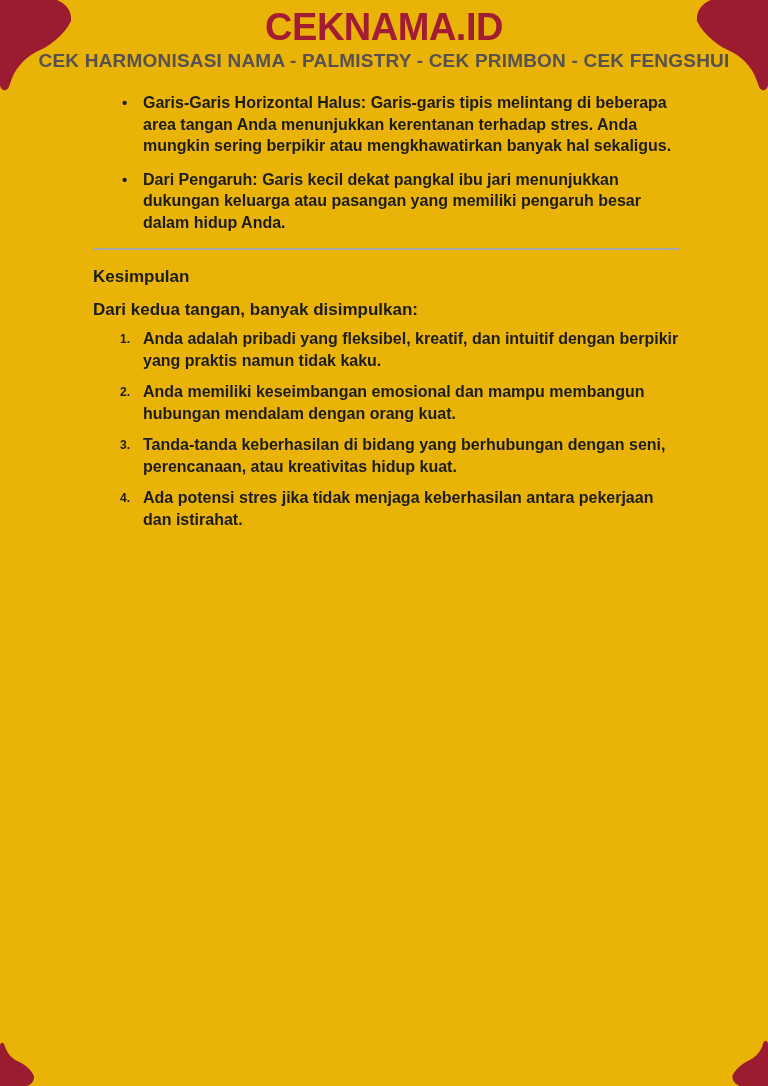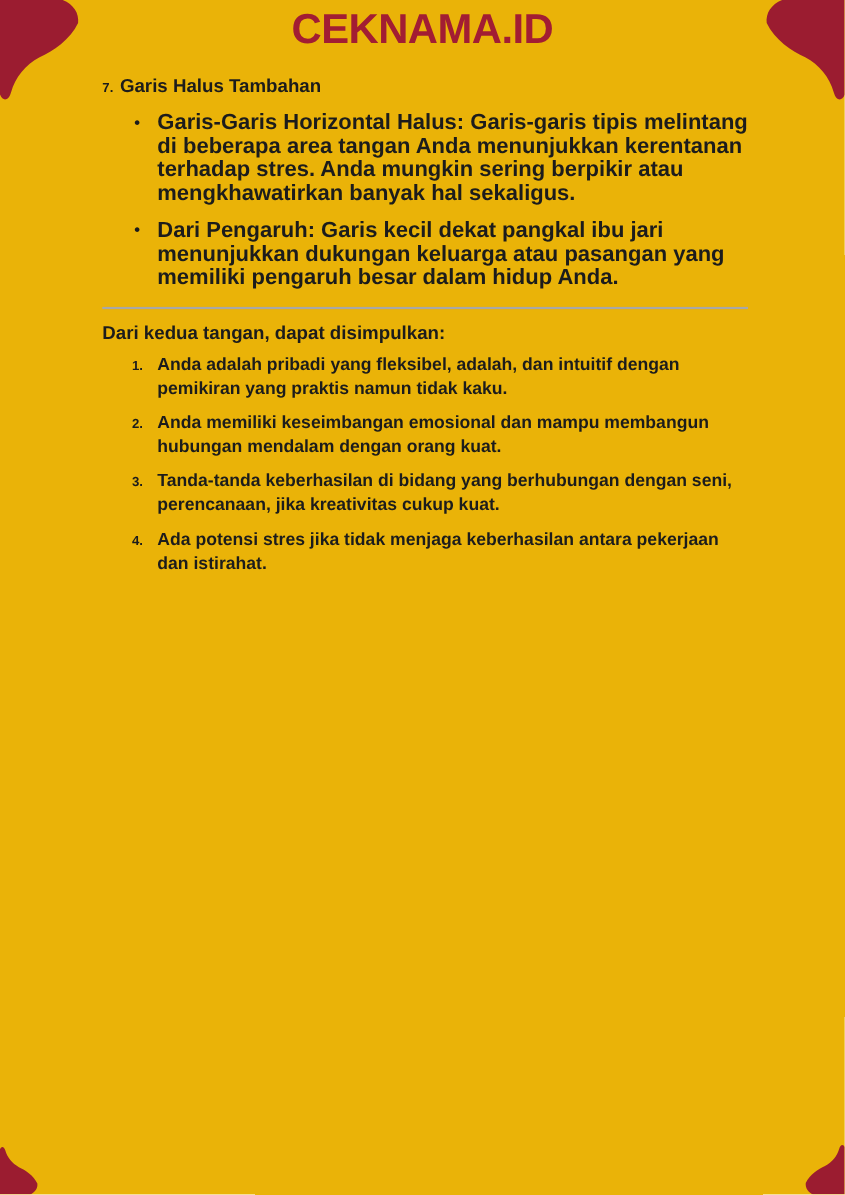--- a/index.html
+++ b/index.html
@@ -39,21 +39,21 @@
   
   .content{margin:20px 88px 0 93px;color:var(--ink);font-weight:bold;}
   .sec-head{font-size:17px;line-height:22px;}
   .sec-head .num{font-size:12px;margin-right:6px;}
   ul.bullets{list-style:none;margin-top:10px;}
   ul.bullets li{
     display:grid;grid-template-columns:21px 1fr;
     padding-left:29px;margin-bottom:12px;
   }
   .dot{font-size:15px;line-height:21.5px;}
-  .btext{font-size:20px;line-height:21.5px;max-width:537px;}
+  .btext{font-size:16px;line-height:21.5px;max-width:537px;}
   hr.divider{
     border:none;border-top:2px solid var(--rule);
     margin:15px 0 0 0;
   }
   .concl-title{margin-top:16px;font-size:17px;line-height:22px;font-weight:bold;}
   .intro{margin-top:11px;font-size:17px;line-height:22px;}
   ol.numlist{list-style:none;margin-top:7px;}
   ol.numlist li{
     display:grid;grid-template-columns:23px 1fr;
     padding-left:27px;margin-bottom:9px;
@@ -68,55 +68,54 @@
 
   <svg class="corner tl" viewBox="0 0 92 96" aria-hidden="true">
     <path d="M0 0 L57 0 C67 4 72 12 71 21 C64 36 48 47 36 52 C23 59 14 70 10 84 C8 91 3 93 0 86 Z"></path>
   </svg>
   <svg class="corner tr" viewBox="0 0 92 96" aria-hidden="true">
     <path d="M0 0 L57 0 C67 4 72 12 71 21 C64 36 48 47 36 52 C23 59 14 70 10 84 C8 91 3 93 0 86 Z"></path>
   </svg>
 
   <header>
     <div class="logo">CEKNAMA.ID</div>
+    <div class="tagline">CEK HARMONISASI NAMA - PALMISTRY - CEK PRIMBON - CEK FENGSHUI</div>
   </header>
 
   <main class="content">
 
-    <div class="sec-head">
-      <span class="num">7.</span><span>Garis Halus Tambahan</span>
-    </div>
 
     <ul class="bullets">
       <li>
         <span class="dot">•</span>
         <p class="btext"><span>Garis-Garis Horizontal Halus:</span> <span>Garis-garis tipis melintang di beberapa area tangan Anda menunjukkan kerentanan terhadap stres. Anda mungkin sering berpikir atau mengkhawatirkan banyak hal sekaligus.</span></p>
       </li>
       <li>
         <span class="dot">•</span>
         <p class="btext"><span>Dari Pengaruh:</span> <span>Garis kecil dekat pangkal ibu jari menunjukkan dukungan keluarga atau pasangan yang memiliki pengaruh besar dalam hidup Anda.</span></p>
       </li>
     </ul>
 
     <hr class="divider">
 
-    <p class="intro">Dari kedua tangan, dapat disimpulkan:</p>
+    <h2 class="concl-title">Kesimpulan</h2>
+    <p class="intro">Dari kedua tangan, banyak disimpulkan:</p>
 
     <ol class="numlist">
       <li>
         <span class="onum">1.</span>
-        <p class="otext">Anda adalah pribadi yang fleksibel, adalah, dan intuitif dengan pemikiran yang praktis namun tidak kaku.</p>
+        <p class="otext">Anda adalah pribadi yang fleksibel, kreatif, dan intuitif dengan berpikir yang praktis namun tidak kaku.</p>
       </li>
       <li>
         <span class="onum">2.</span>
         <p class="otext">Anda memiliki keseimbangan emosional dan mampu membangun hubungan mendalam dengan orang kuat.</p>
       </li>
       <li>
         <span class="onum">3.</span>
-        <p class="otext">Tanda-tanda keberhasilan di bidang yang berhubungan dengan seni, perencanaan, jika kreativitas cukup kuat.</p>
+        <p class="otext">Tanda-tanda keberhasilan di bidang yang berhubungan dengan seni, perencanaan, atau kreativitas hidup kuat.</p>
       </li>
       <li>
         <span class="onum">4.</span>
         <p class="otext">Ada potensi stres jika tidak menjaga keberhasilan antara pekerjaan dan istirahat.</p>
       </li>
     </ol>
 
   </main>
 
   <svg class="corner bl" viewBox="0 0 92 96" aria-hidden="true">

